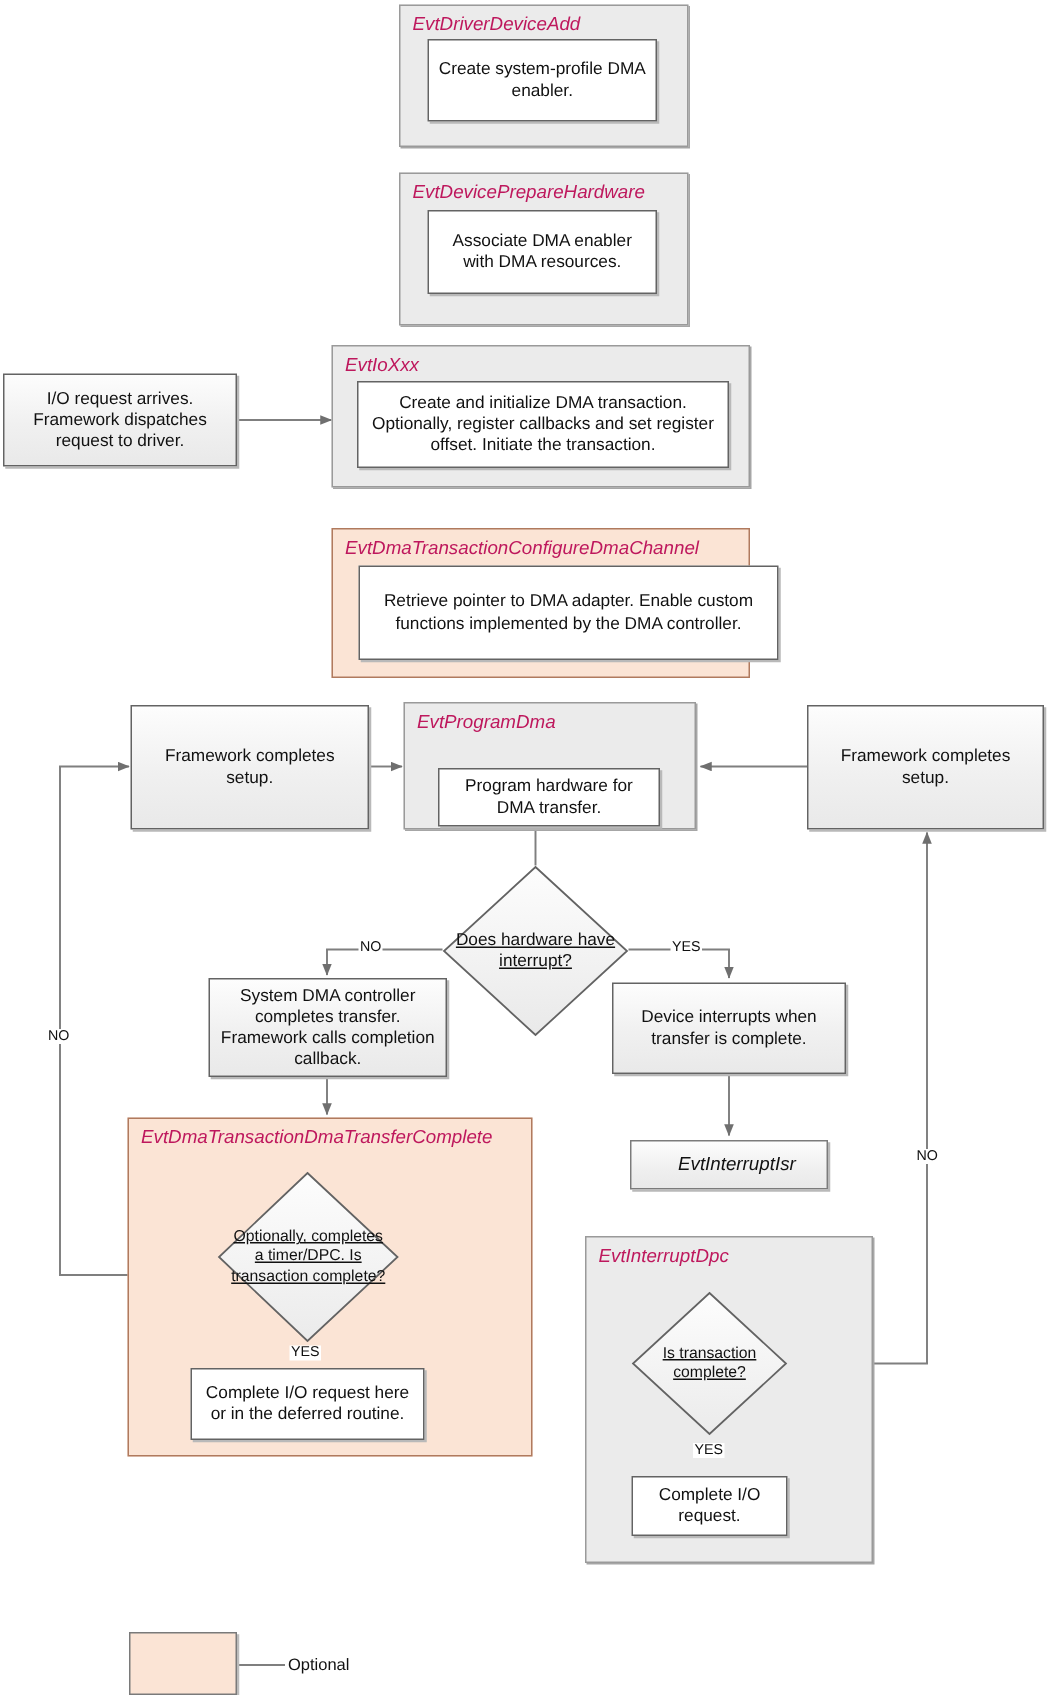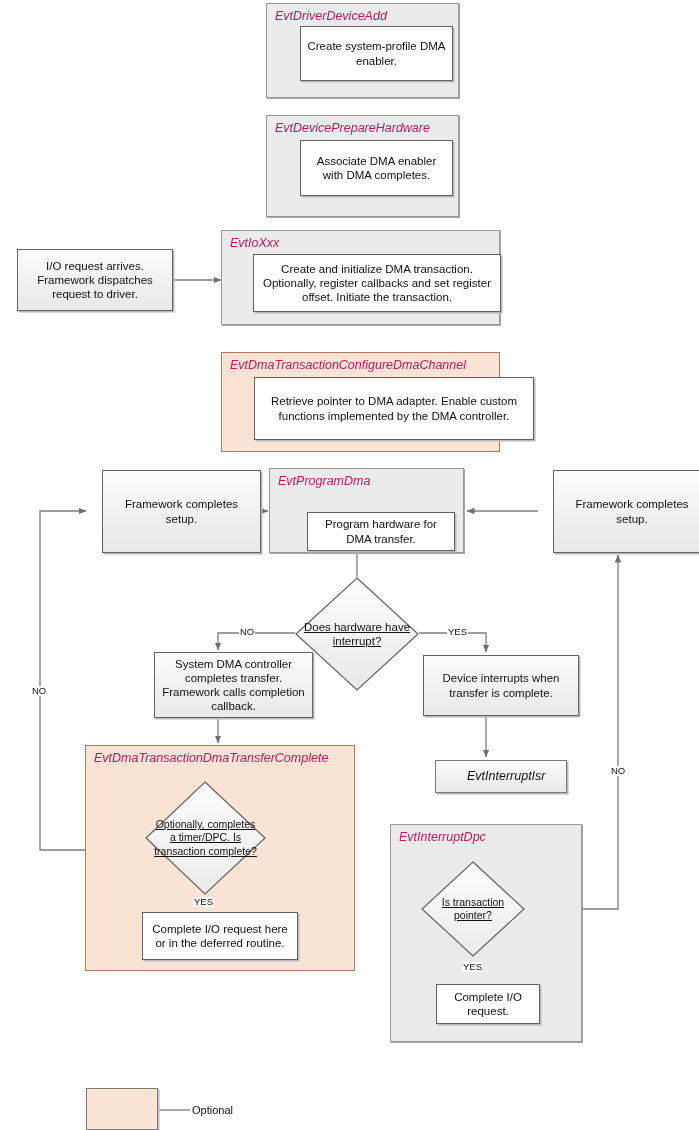--- a/index.html
+++ b/index.html
@@ -29,21 +29,20 @@
 
   
   .node {
     position: absolute;
     box-sizing: border-box;
     display: flex;
     align-items: center;
     justify-content: center;
     text-align: center;
     line-height: 1.22;
-    margin-left: 15px;
   }
 
   
   .scope {
     position: absolute;
     box-sizing: border-box;
     background: #ebebeb;
     border: 1px solid #9a9a9a;
     box-shadow: 1px 1px 0 0 #a6a6a6;
   }
@@ -181,21 +180,21 @@
     <span class="scope-title">EvtDriverDeviceAdd</span>
   </div>
   <div class="node proc white" style="left:285px; top:26px; width:153px; height:55px;">
     <span>Create system-profile DMA enabler.</span>
   </div>
 
   <div class="scope" style="left:266px; top:115px; width:193px; height:102px;">
     <span class="scope-title">EvtDevicePrepareHardware</span>
   </div>
   <div class="node proc white" style="left:285px; top:140px; width:153px; height:56px;">
-    <span>Associate DMA enabler with DMA completes.</span>
+    <span>Associate DMA enabler with DMA resources.</span>
   </div>
 
   <div class="node proc" style="left:2px; top:249px; width:156px; height:62px;">
     <span>I/O request arrives. Framework dispatches request to driver.</span>
   </div>
 
   <div class="scope" style="left:221px; top:230px; width:279px; height:95px;">
     <span class="scope-title">EvtIoXxx</span>
   </div>
   <div class="node proc white" style="left:238px; top:254px; width:248px; height:58px;">
@@ -282,21 +281,21 @@
   <div class="diamond-wrap" style="left:421px; top:861px; width:104px; height:96px;">
     <svg width="104" height="96" viewBox="0 0 104 96" xmlns="http://www.w3.org/2000/svg">
       <defs>
         <linearGradient id="dgrad3" x1="0" y1="0" x2="0" y2="1">
           <stop offset="0%" stop-color="#fdfdfd"></stop>
           <stop offset="100%" stop-color="#ebebeb"></stop>
         </linearGradient>
       </defs>
       <polygon points="52,1 103,48 52,95 1,48" fill="url(#dgrad3)" stroke="#636363" stroke-width="1.2"></polygon>
     </svg>
-    <div class="diamond-text" style="font-size:10.5px; padding:0 6px;">Is transaction pointer?</div>
+    <div class="diamond-text" style="font-size:10.5px; padding:0 6px;">Is transaction complete?</div>
   </div>
   <span class="edge-label" style="left:462px; top:962px;">YES</span>
   <span class="edge-label" style="left:610px; top:766px;">NO</span>
 
   <div class="node proc white" style="left:421px; top:984px; width:104px; height:40px;">
     <span>Complete I/O request.</span>
   </div>
 
   <div class="legend-swatch" style="left:86px; top:1088px; width:72px; height:42px;"></div>
   <span class="legend-text" style="left:192px; top:1104px;">Optional</span>

